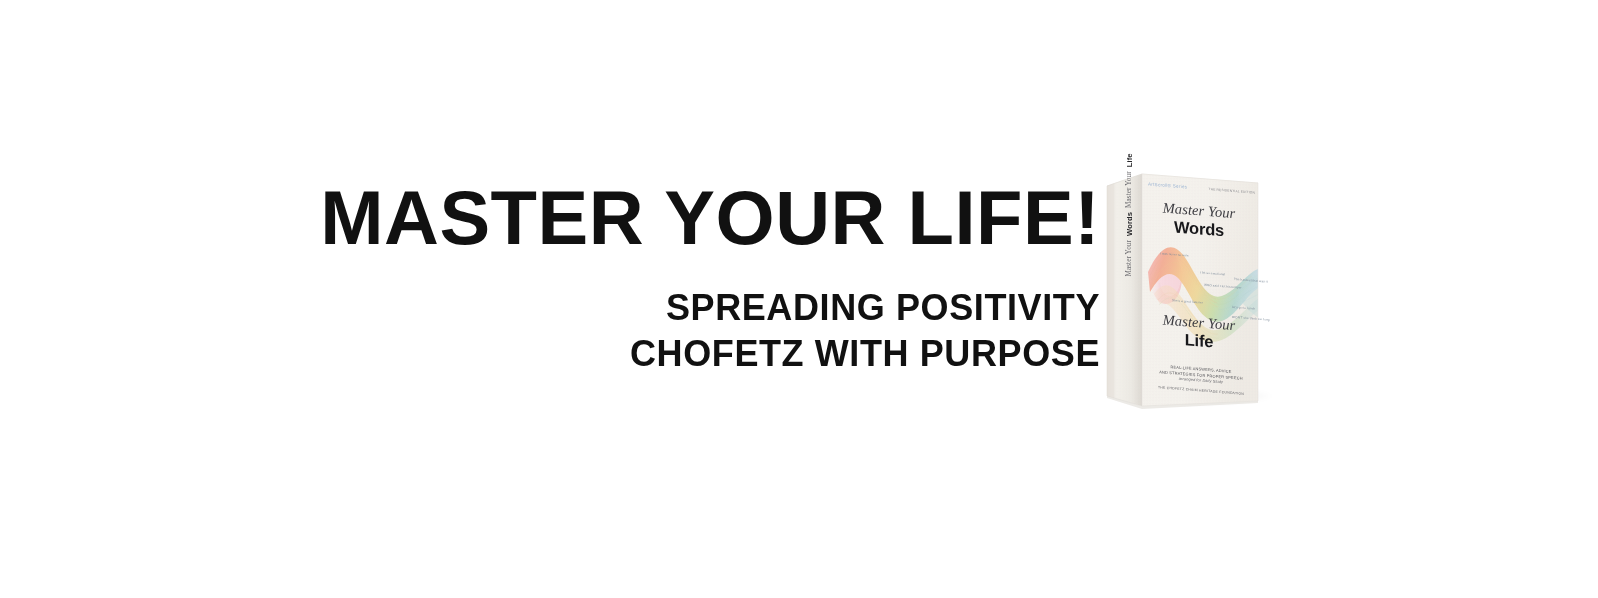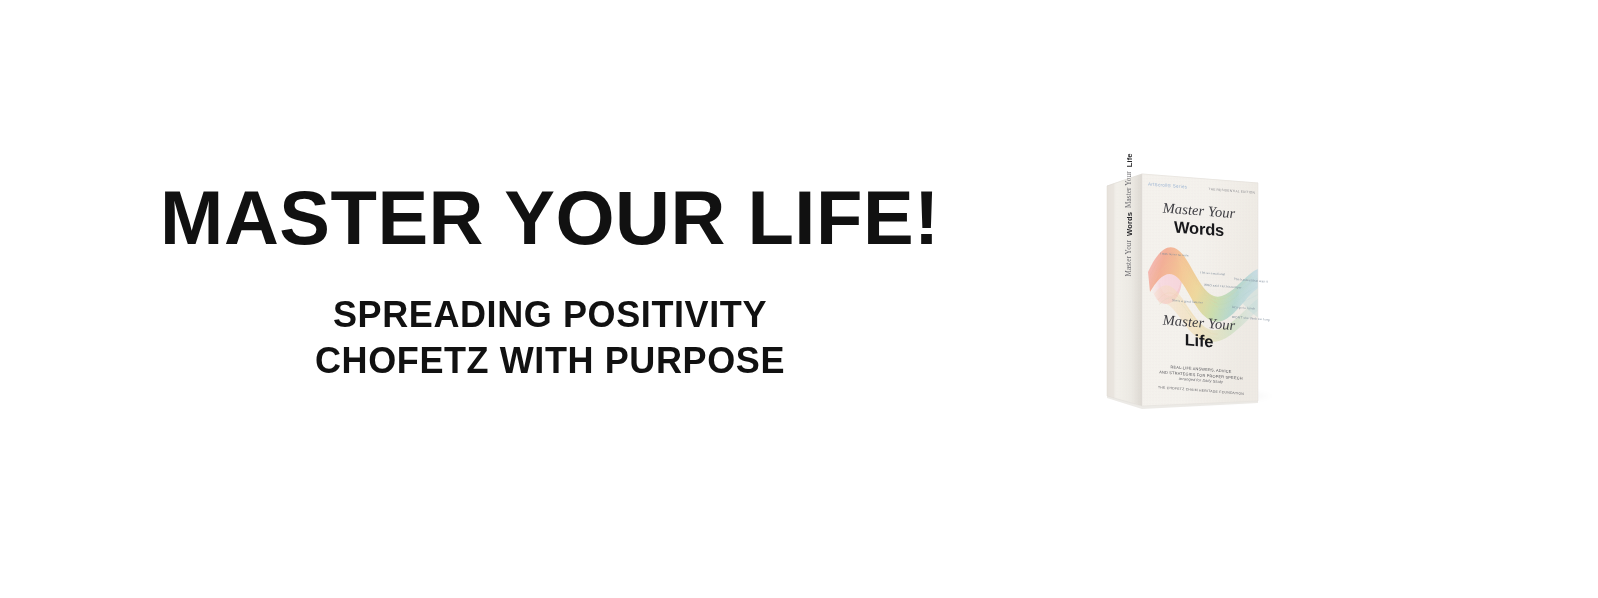--- a/index.html
+++ b/index.html
@@ -19,21 +19,21 @@
     height:598px;
     background:#ffffff;
   }
 
   
   .headline-block {
     position:absolute;
     left:0;
     top:178px;
     width:1100px;
-    text-align:center;
+    text-align:right;
   }
 
   .headline-main {
     font-family:"Liberation Sans", sans-serif;
     font-weight:700;
     font-size:76px;
     line-height:80px;
     letter-spacing:0.5px;
     color:#111111;
     white-space:nowrap;
@@ -41,21 +41,21 @@
 
   .headline-sub {
     font-family:"Liberation Sans", sans-serif;
     font-weight:700;
     font-size:36px;
     line-height:46px;
     letter-spacing:0.6px;
     color:#111111;
     white-space:nowrap;
   }
-  .headline-sub.first { margin-top:34px; }
+  .headline-sub.first { margin-top:27px; }
 
   
   #book-figure {
     position:absolute;
     left:1098px;
     top:160px;
     width:190px;
     height:260px;
   }
 

